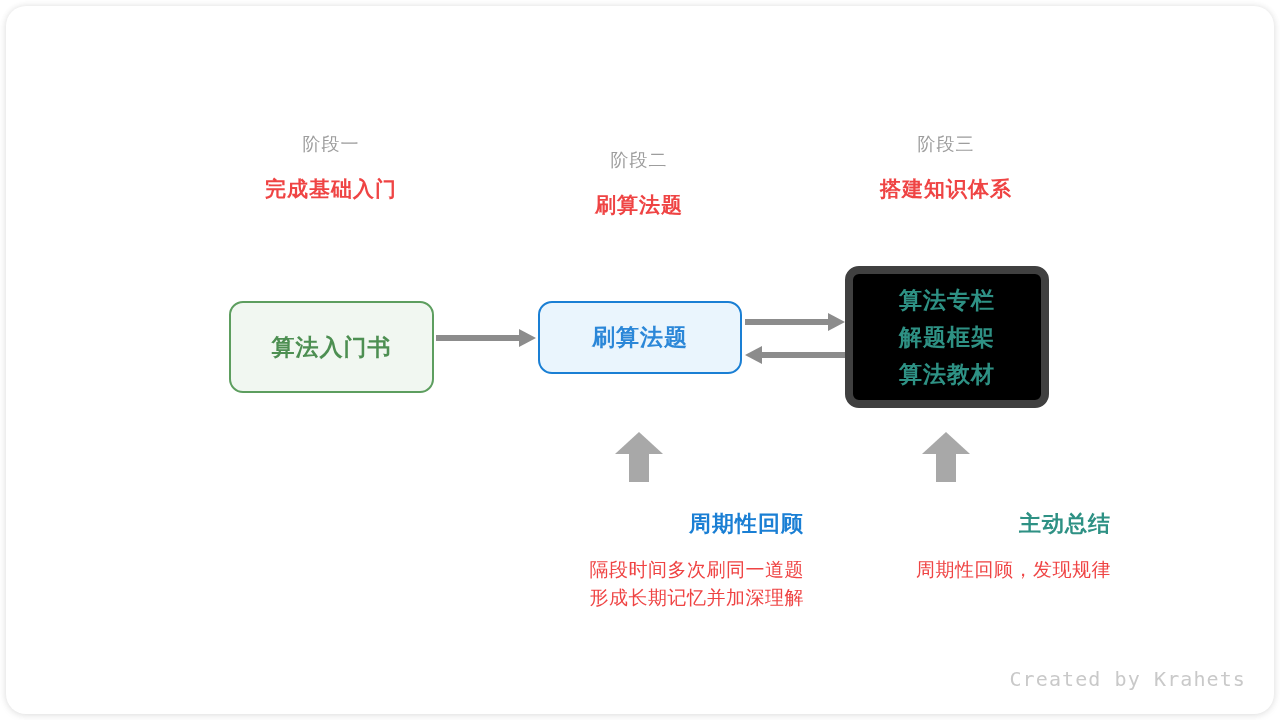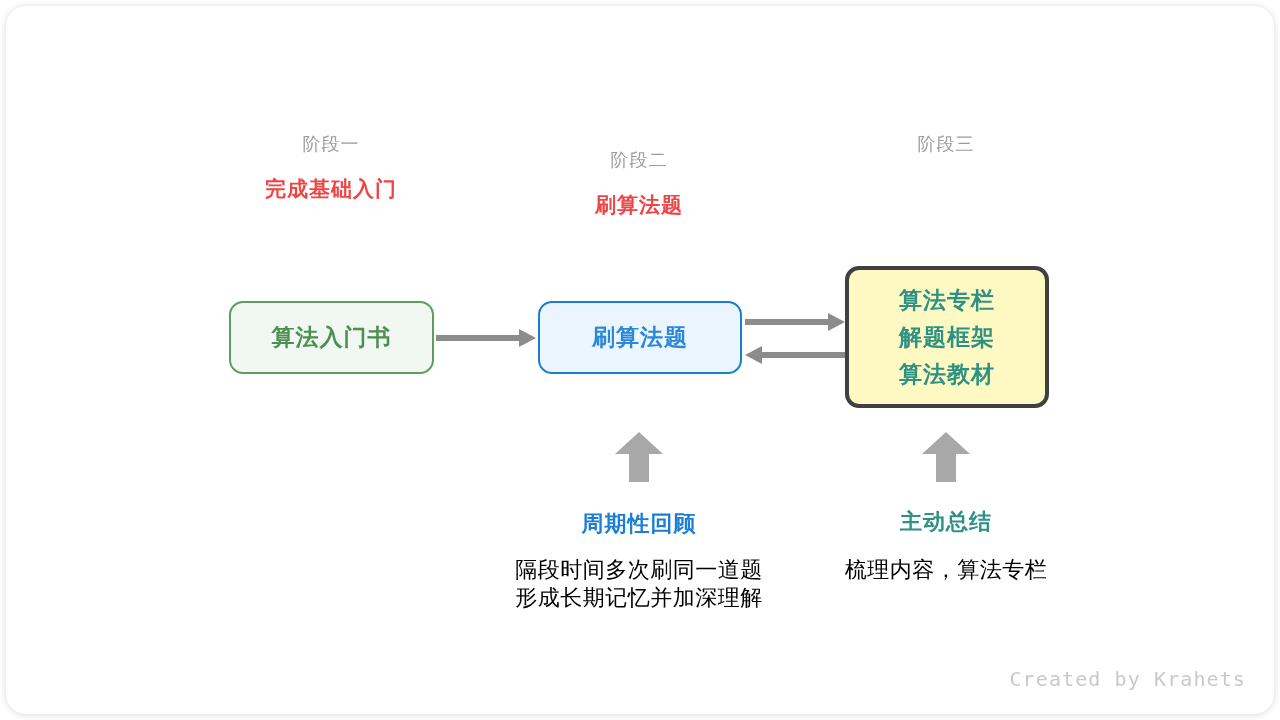--- a/index.html
+++ b/index.html
@@ -72,39 +72,39 @@
   .node-line {
     font-size: 23px;
     font-weight: bold;
     letter-spacing: 1px;
     line-height: 37px;
     white-space: nowrap;
   }
 
   #box-intro-book {
     left: 229px; top: 301px;
-    width: 205px; height: 73px;
+    width: 205px; height: 92px;
     background: #f1f7f1;
     border: 2px solid #5d9e5f;
   }
   #box-intro-book .node-line { color: #4d8f52; }
 
   #box-practice {
     left: 538px; top: 301px;
     width: 204px; height: 73px;
     background: #eaf5fd;
     border: 2px solid #1a7fd4;
   }
   #box-practice .node-line { color: #2b87d8; }
 
   #box-resources {
     left: 845px; top: 266px;
     width: 204px; height: 142px;
-    background: #fef9c3;
-    border: 4px solid #404040;
+    background: #000000;
+    border: 8px solid #404040;
   }
   #box-resources .node-line { color: #2e9184; }
 
   
   .h-arrow {
     position: absolute;
     height: 20px;
   }
   .h-arrow .shaft {
     position: absolute;
@@ -157,42 +157,42 @@
     border-right: 24px solid transparent;
     border-bottom: 22px solid #a8a8a8;
   }
   #up-arrow-review { left: 615px; top: 432px; }
   #up-arrow-summary { left: 922px; top: 432px; }
 
   
   .caption {
     position: absolute;
     width: 330px;
-    text-align: center;
+    text-align: right;
   }
   .caption-title {
     font-size: 22px;
     font-weight: bold;
     letter-spacing: 1px;
     line-height: 32px;
     white-space: nowrap;
   }
   .caption-line {
-    font-size: 22px;
-    color: #000000;
+    font-size: 19px;
+    color: #ef4444;
     letter-spacing: 0.5px;
     line-height: 28px;
     white-space: nowrap;
   }
   .caption-body { margin-top: 16px; }
 
   #caption-review { left: 474px; top: 508px; }
   #caption-review .caption-title { color: #1a7fd4; }
   #caption-summary { left: 781px; top: 508px; }
-  #caption-summary .caption-title { color: #2e9184; font-family: Liberation Mono, monospace; }
+  #caption-summary .caption-title { color: #2e9184; }
 
   
   #footer-credit {
     position: absolute;
     right: 34px;
     bottom: 29px;
     font-family: "DejaVu Sans Mono", "Liberation Mono", monospace;
     font-size: 20px;
     letter-spacing: 1.1px;
     color: #c9c9c9;
@@ -211,20 +211,21 @@
     <div class="stage-title">完成基础入门</div>
   </div>
 
   <div class="stage" id="stage-2">
     <div class="stage-sub">阶段二</div>
     <div class="stage-title">刷算法题</div>
   </div>
 
   <div class="stage" id="stage-3">
     <div class="stage-sub">阶段三</div>
+    <div class="stage-title">搭建知识体系</div>
   </div>
 
   <div class="node-box" id="box-intro-book">
     <div class="node-line">算法入门书</div>
   </div>
 
   <div class="node-box" id="box-practice">
     <div class="node-line">刷算法题</div>
   </div>
 
@@ -263,19 +264,19 @@
     <div class="caption-title">周期性回顾</div>
     <div class="caption-body">
       <div class="caption-line">隔段时间多次刷同一道题</div>
       <div class="caption-line">形成长期记忆并加深理解</div>
     </div>
   </div>
 
   <div class="caption" id="caption-summary">
     <div class="caption-title">主动总结</div>
     <div class="caption-body">
-      <div class="caption-line">梳理内容，算法专栏</div>
+      <div class="caption-line">周期性回顾，发现规律</div>
     </div>
   </div>
 
   <div id="footer-credit">Created by Krahets</div>
 
 </div>
 
 </body></html>

